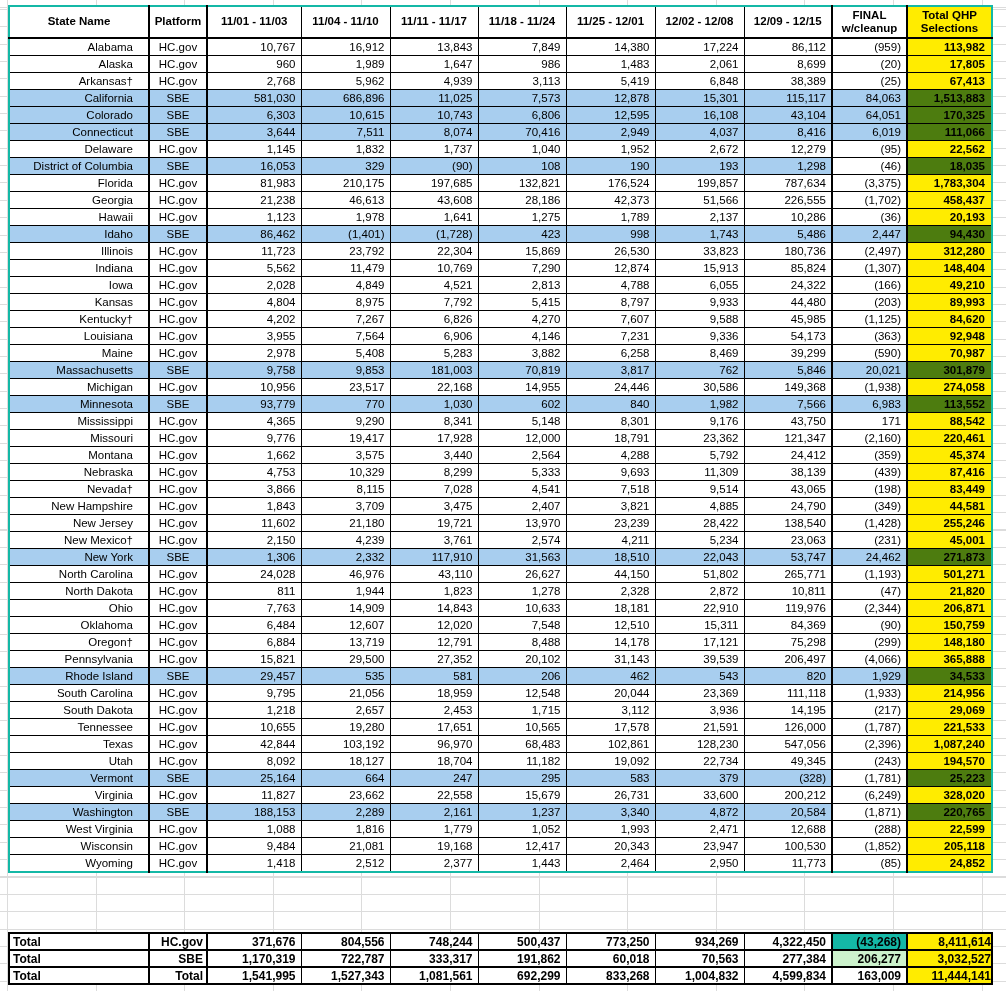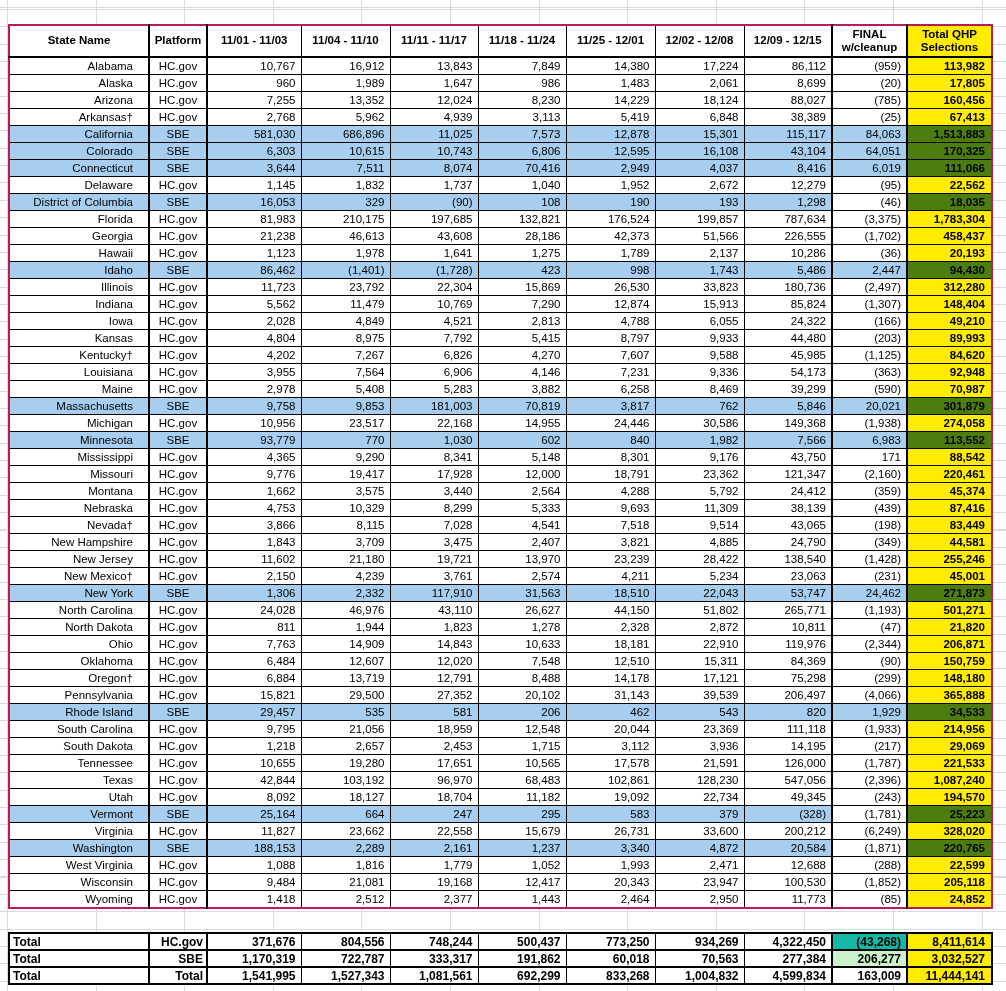--- a/index.html
+++ b/index.html
@@ -12,22 +12,22 @@
   
   .grid-backdrop {
     position:absolute; left:0; top:0; width:1006px; height:991px;
     background-image:
       repeating-linear-gradient(to bottom, #dcdcdc 0 1px, transparent 1px 17.35px),
       repeating-linear-gradient(to right,  #dcdcdc 0 1px, transparent 1px 88.6px);
     background-position: 0 9px, 7px 0;
   }
   table { border-collapse:collapse; table-layout:fixed; background:#fff; }
   .main {
-    position:absolute; left:8px; top:24px; width:983px;
-    border:2px solid #be185d;
+    position:absolute; left:8px; top:5px; width:983px;
+    border:2px solid #14b8a6;
     font-size:11.5px;
   }
   .main th, .main td {
     border:1px solid #000;
     height:16px; padding:0 1px; overflow:hidden; white-space:nowrap;
     background:#fff; line-height:1.05;
   }
   .main th {
     font-weight:bold; font-size:11.5px; text-align:center;
     border-bottom:2px solid #000; height:30px; white-space:normal; line-height:1.15;
@@ -50,21 +50,21 @@
   }
   .totals td {
     border:1px solid #000; border-top:2px solid #000; border-bottom:2px solid #000;
     height:15px; padding:0 1px; white-space:nowrap; overflow:hidden;
     text-align:right; background:#fff; line-height:1;
   }
   .totals td:nth-child(1) { text-align:left; padding-left:3px; border-right:2px solid #000; }
   .totals td:nth-child(2) { padding-right:3px; border-right:2px solid #000; }
   .totals td:nth-child(n+3) { padding-right:5px; }
   .totals td:nth-child(10) { border-left:2px solid #000; border-right:2px solid #000; }
-  .totals td:nth-child(11) { background:#FFEC00; border-left:2px solid #000; padding-right:6px; }
+  .totals td:nth-child(11) { background:#FFEC00; border-left:2px solid #000; padding-right:0; }
   .totals td.negative { background:#14b8a6; }
   .totals td.positive { background:#CCF2CC; }
 </style>
 </head>
 <body>
 
 <div class="grid-backdrop"></div>
 
 <table class="main">
   <colgroup>
@@ -116,33 +116,20 @@
     <td>1,989</td>
     <td>1,647</td>
     <td>986</td>
     <td>1,483</td>
     <td>2,061</td>
     <td>8,699</td>
     <td>(20)</td>
     <td>17,805</td>
   </tr>
       <tr>
-    <td>Arizona</td>
-    <td>HC.gov</td>
-    <td>7,255</td>
-    <td>13,352</td>
-    <td>12,024</td>
-    <td>8,230</td>
-    <td>14,229</td>
-    <td>18,124</td>
-    <td>88,027</td>
-    <td>(785)</td>
-    <td>160,456</td>
-  </tr>
-      <tr>
     <td>Arkansas†</td>
     <td>HC.gov</td>
     <td>2,768</td>
     <td>5,962</td>
     <td>4,939</td>
     <td>3,113</td>
     <td>5,419</td>
     <td>6,848</td>
     <td>38,389</td>
     <td>(25)</td>

